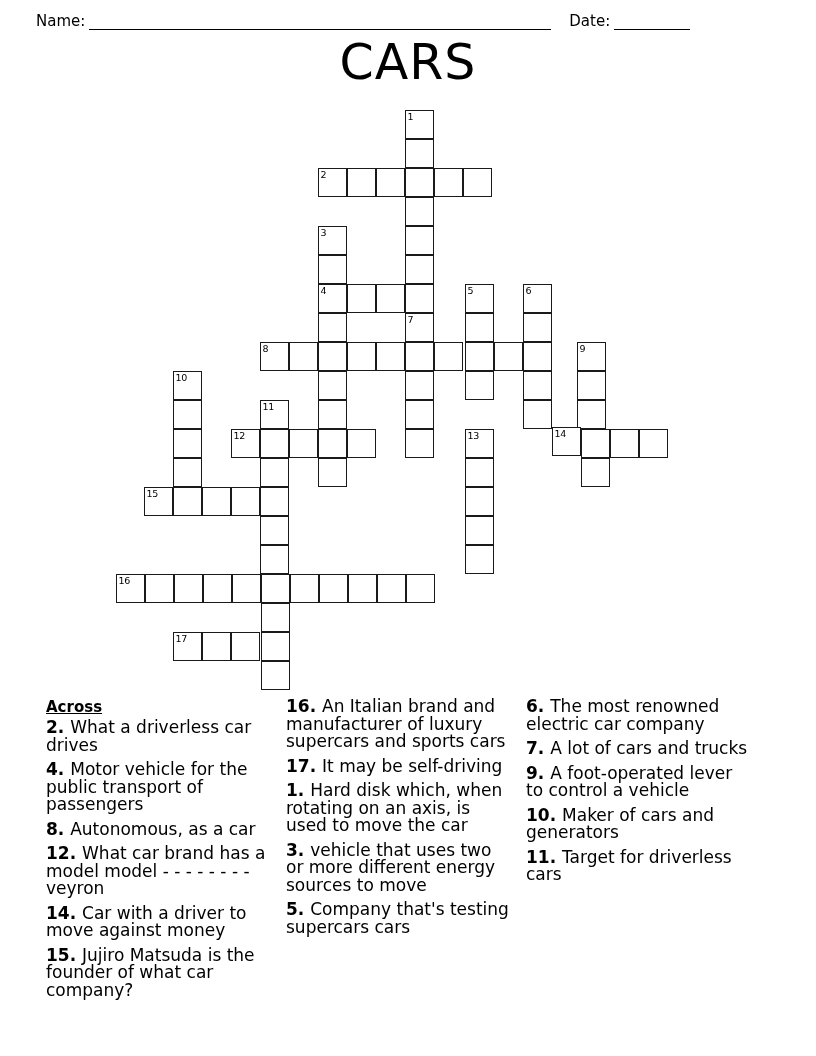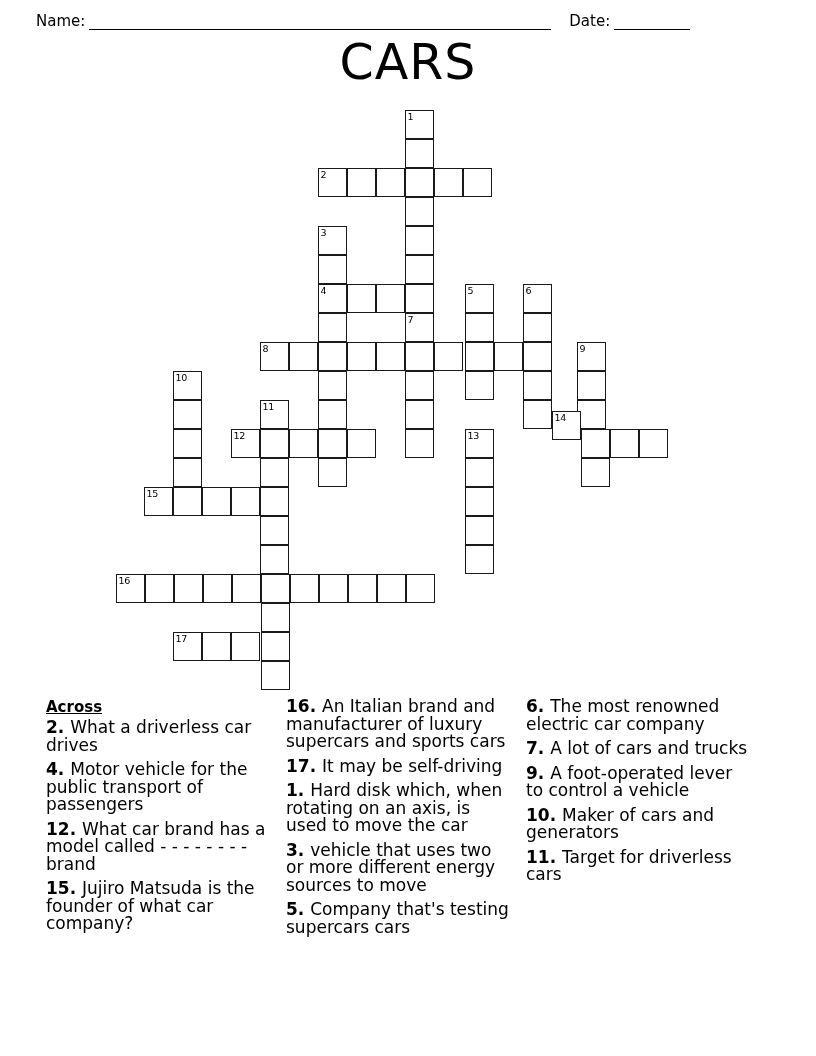--- a/index.html
+++ b/index.html
@@ -198,21 +198,21 @@
     <div class="cell" style="left: 231px; top: 429px;">
       <span class="num">12</span>
     </div>
     <div class="cell" style="left: 260px; top: 429px;"></div>
     <div class="cell" style="left: 289px; top: 429px;"></div>
     <div class="cell" style="left: 318px; top: 429px;"></div>
     <div class="cell" style="left: 347px; top: 429px;"></div>
     <div class="cell" style="left: 465px; top: 429px;">
       <span class="num">13</span>
     </div>
-    <div class="cell" style="left: 552px; top: 411px;">
+    <div class="cell" style="left: 552px; top: 427px;">
       <span class="num">14</span>
     </div>
     <div class="cell" style="left: 581px; top: 429px;"></div>
     <div class="cell" style="left: 610px; top: 429px;"></div>
     <div class="cell" style="left: 639px; top: 429px;"></div>
     <div class="cell" style="left: 173px; top: 429px;"></div>
     <div class="cell" style="left: 405px; top: 429px;"></div>
     <div class="cell" style="left: 173px; top: 458px;"></div>
     <div class="cell" style="left: 260px; top: 458px;"></div>
     <div class="cell" style="left: 318px; top: 458px;"></div>
@@ -251,21 +251,23 @@
     <div class="cell" style="left: 231px; top: 632px;"></div>
     <div class="cell" style="left: 261px; top: 632px;"></div>
     <div class="cell" style="left: 261px; top: 661px;"></div>
   </div>
 
 <div id="clues">
   <div class="clue-col col-1">
       <div class="clue-heading">Across</div>
       <div class="clue"><span class="cnum">2. </span><span>What a driverless car drives</span></div>
       <div class="clue"><span class="cnum">4. </span><span>Motor vehicle for the public transport of passengers</span></div>
-      <div class="clue"><span class="cnum">12. </span><span>What car brand has a model called - - - - - - - - brand</span></div>
+      <div class="clue"><span class="cnum">8. </span><span>Autonomous, as a car</span></div>
+      <div class="clue"><span class="cnum">12. </span><span>What car brand has a model model - - - - - - - - veyron</span></div>
+      <div class="clue"><span class="cnum">14. </span><span>Car with a driver to move against money</span></div>
       <div class="clue"><span class="cnum">15. </span><span>Jujiro Matsuda is the founder of what car company?</span></div>
     </div>
   <div class="clue-col col-2">
       <div class="clue"><span class="cnum">16. </span><span>An Italian brand and manufacturer of luxury supercars and sports cars</span></div>
       <div class="clue"><span class="cnum">17. </span><span>It may be self-driving</span></div>
       <div class="clue"><span class="cnum">1. </span><span>Hard disk which, when rotating on an axis, is used to move the car</span></div>
       <div class="clue"><span class="cnum">3. </span><span>vehicle that uses two or more different energy sources to move</span></div>
       <div class="clue"><span class="cnum">5. </span><span>Company that's testing supercars cars</span></div>
     </div>
   <div class="clue-col col-3">

